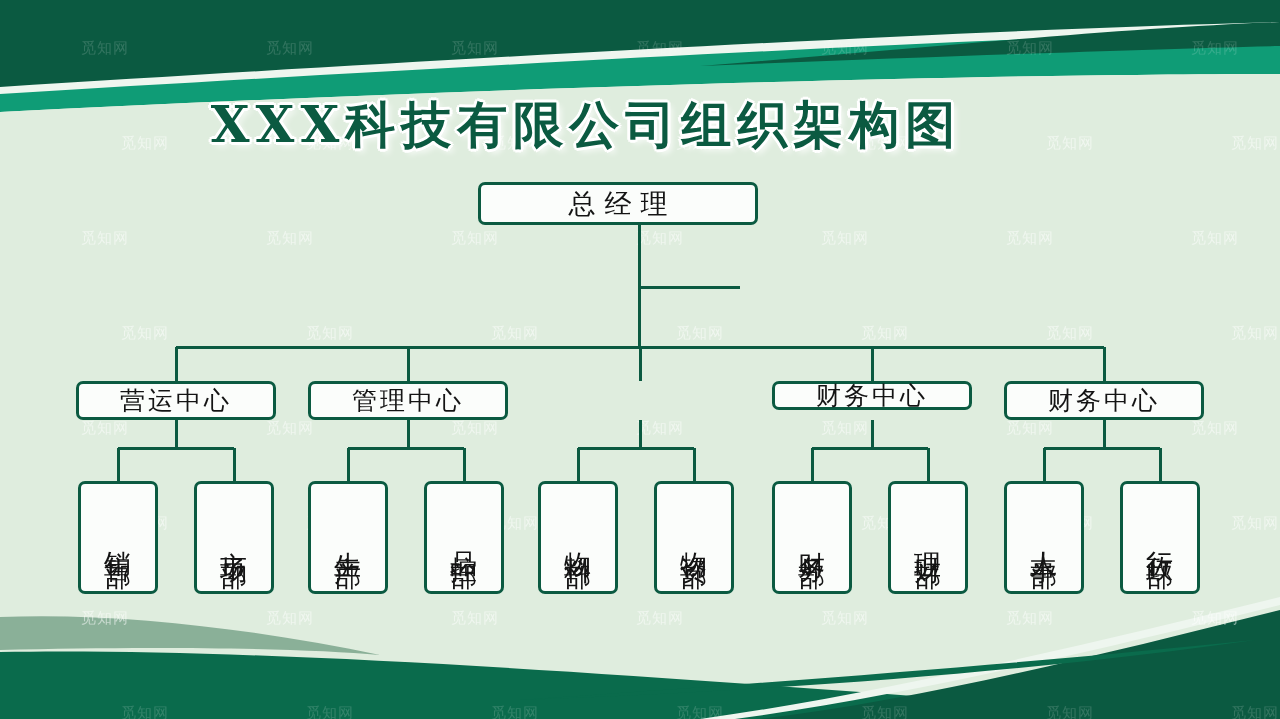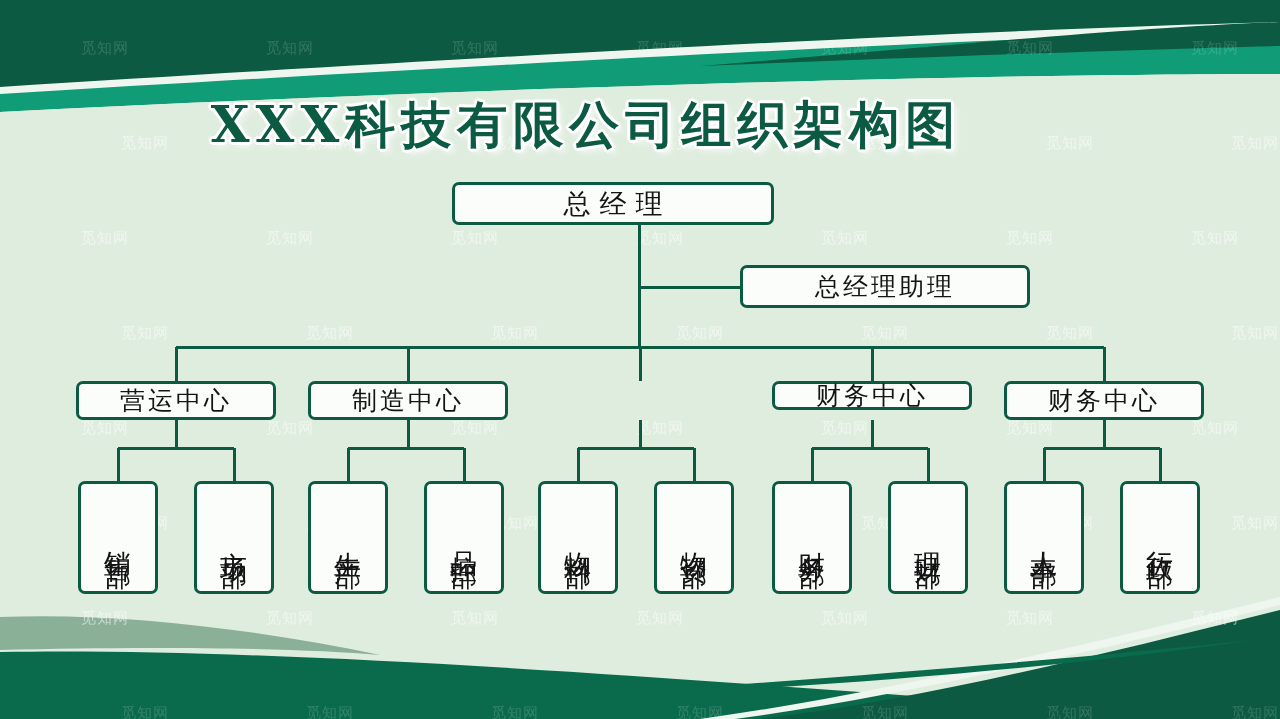--- a/index.html
+++ b/index.html
@@ -219,37 +219,34 @@
         <line x1="872" y1="420" x2="872" y2="448" stroke="#0b5a41" stroke-width="3" shape-rendering="crispEdges"></line>
         <line x1="812" y1="448" x2="928" y2="448" stroke="#0b5a41" stroke-width="3" shape-rendering="crispEdges"></line>
         <line x1="812" y1="448" x2="812" y2="481" stroke="#0b5a41" stroke-width="3" shape-rendering="crispEdges"></line>
         <line x1="928" y1="448" x2="928" y2="481" stroke="#0b5a41" stroke-width="3" shape-rendering="crispEdges"></line>
         <line x1="1104" y1="347" x2="1104" y2="381" stroke="#0b5a41" stroke-width="3" shape-rendering="crispEdges"></line>
         <line x1="1104" y1="420" x2="1104" y2="448" stroke="#0b5a41" stroke-width="3" shape-rendering="crispEdges"></line>
         <line x1="1044" y1="448" x2="1160" y2="448" stroke="#0b5a41" stroke-width="3" shape-rendering="crispEdges"></line>
         <line x1="1044" y1="448" x2="1044" y2="481" stroke="#0b5a41" stroke-width="3" shape-rendering="crispEdges"></line>
         <line x1="1160" y1="448" x2="1160" y2="481" stroke="#0b5a41" stroke-width="3" shape-rendering="crispEdges"></line>
       </svg>
-  <div class="node node-top" style="left: 452px; top: 182px; width: 322px; height: 43px;">
+  <div class="node node-top" style="left: 478px; top: 182px; width: 280px; height: 43px;">
         <span>总经理</span>
-      </div>
-      <div class="node node-h" style="left: 740px; top: 265px; width: 290px; height: 43px;">
-        <span>总经理助理</span>
       </div>
       <div class="node node-h" style="left: 76px; top: 381px; width: 200px; height: 39px;">
         <span>营运中心</span>
       </div>
       <div class="node node-leaf" style="left: 78px; top: 481px; width: 80px; height: 113px;">
         <span>销售部</span>
       </div>
       <div class="node node-leaf" style="left: 194px; top: 481px; width: 80px; height: 113px;">
         <span>市场部</span>
       </div>
       <div class="node node-h" style="left: 308px; top: 381px; width: 200px; height: 39px;">
-        <span>制造中心</span>
+        <span>管理中心</span>
       </div>
       <div class="node node-leaf" style="left: 308px; top: 481px; width: 80px; height: 113px;">
         <span>生产部</span>
       </div>
       <div class="node node-leaf" style="left: 424px; top: 481px; width: 80px; height: 113px;">
         <span>品控部</span>
       </div>
       <div class="node node-leaf" style="left: 538px; top: 481px; width: 80px; height: 113px;">
         <span>物料部</span>
       </div>

